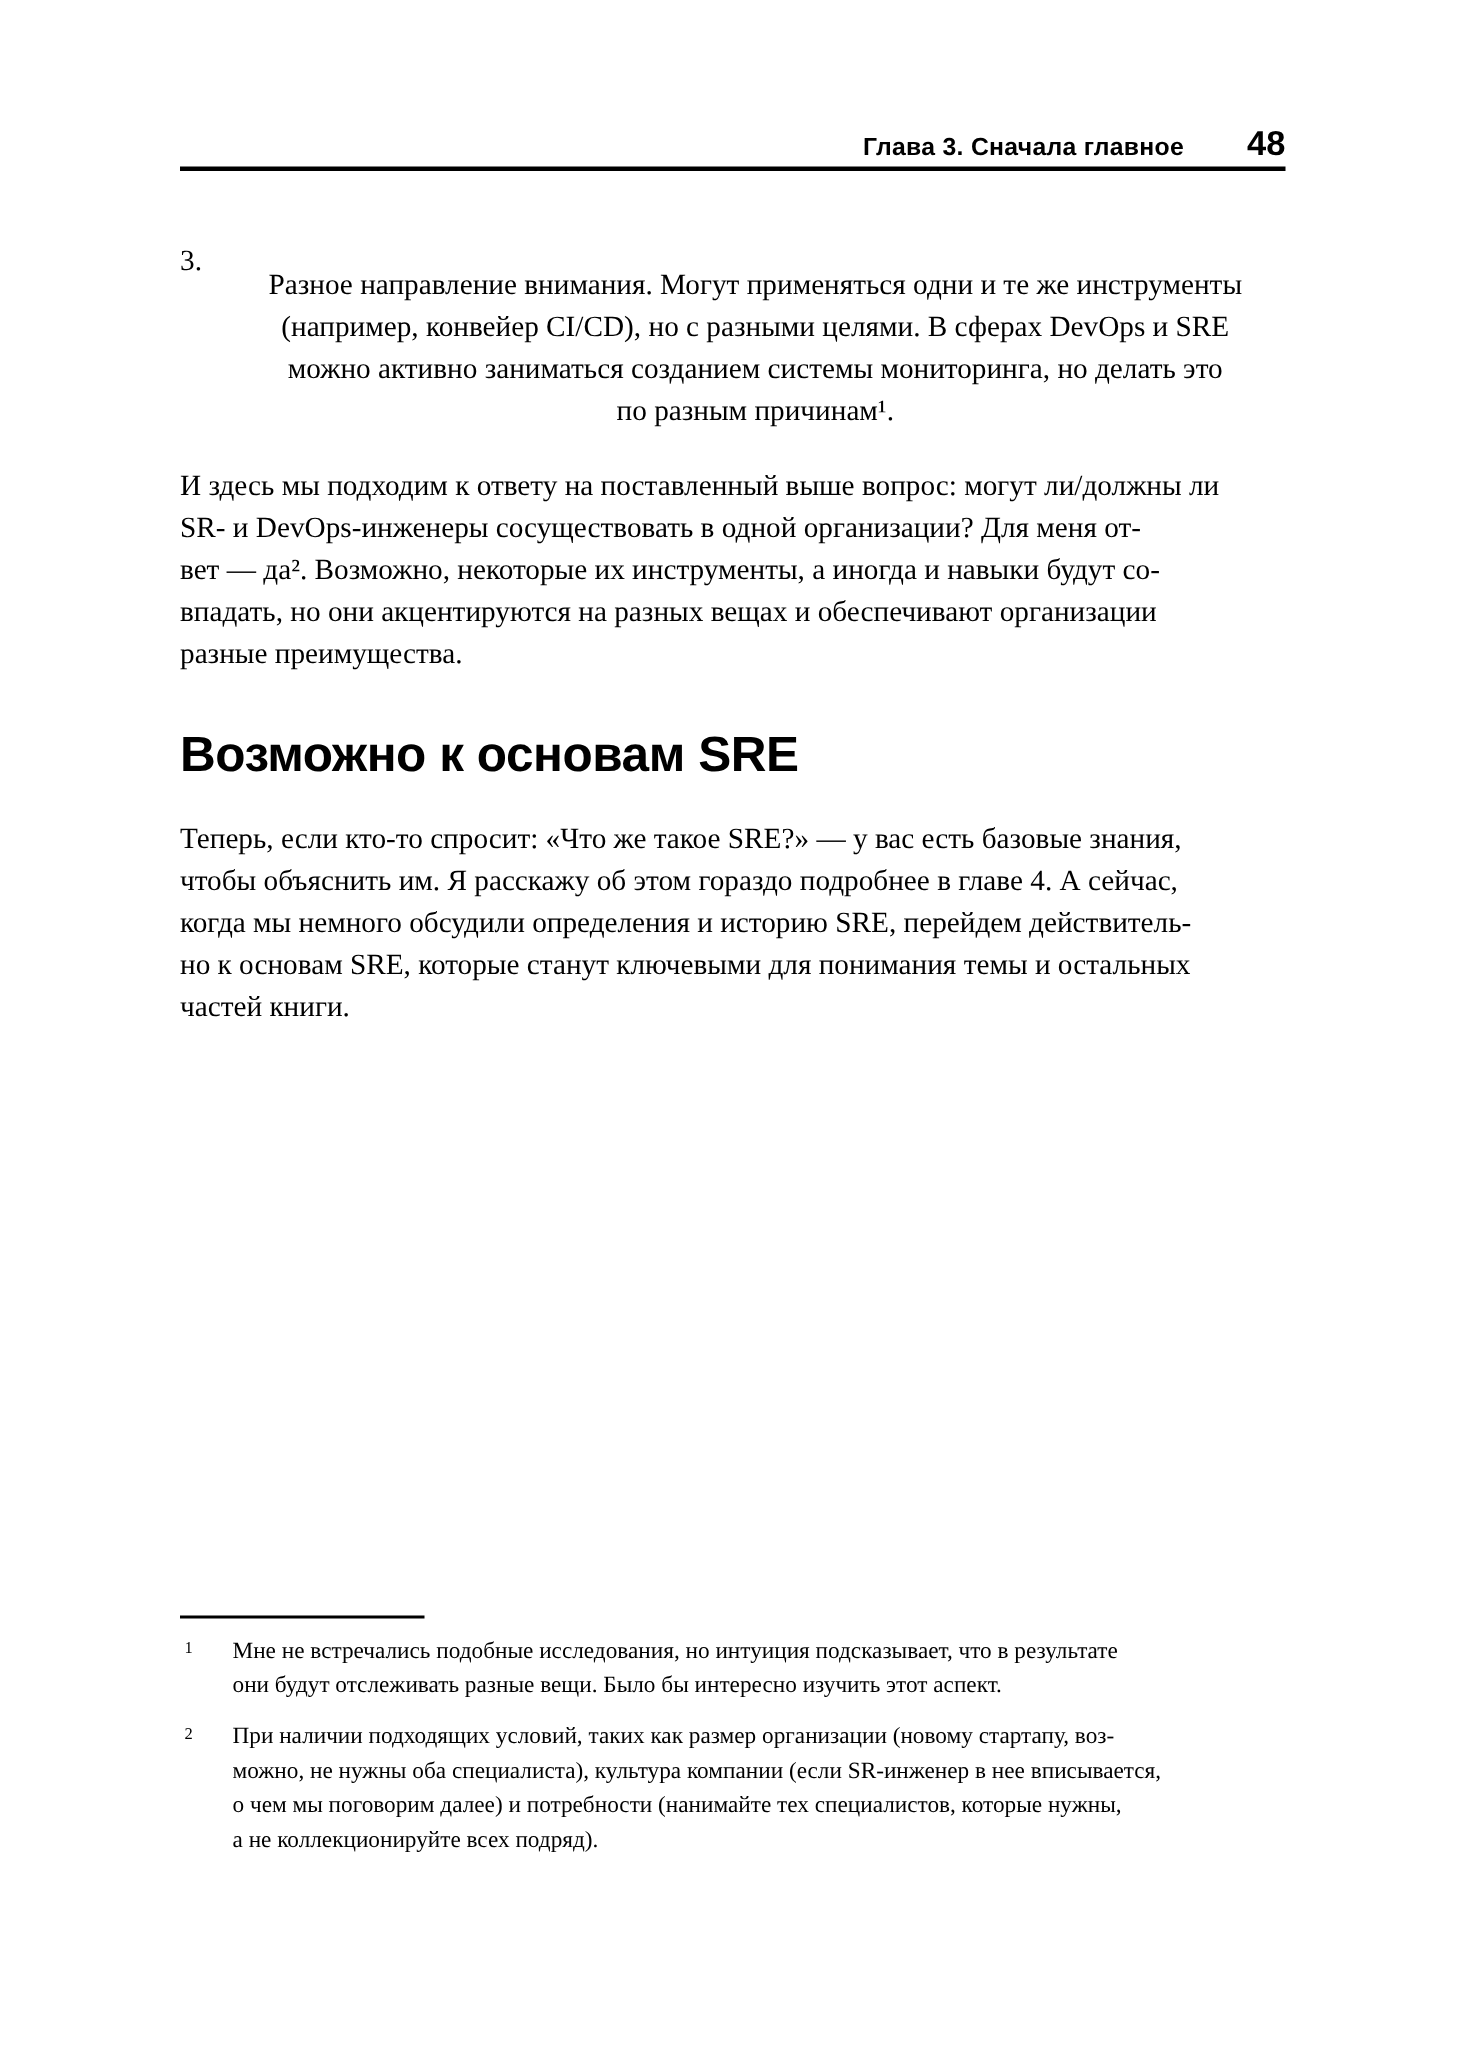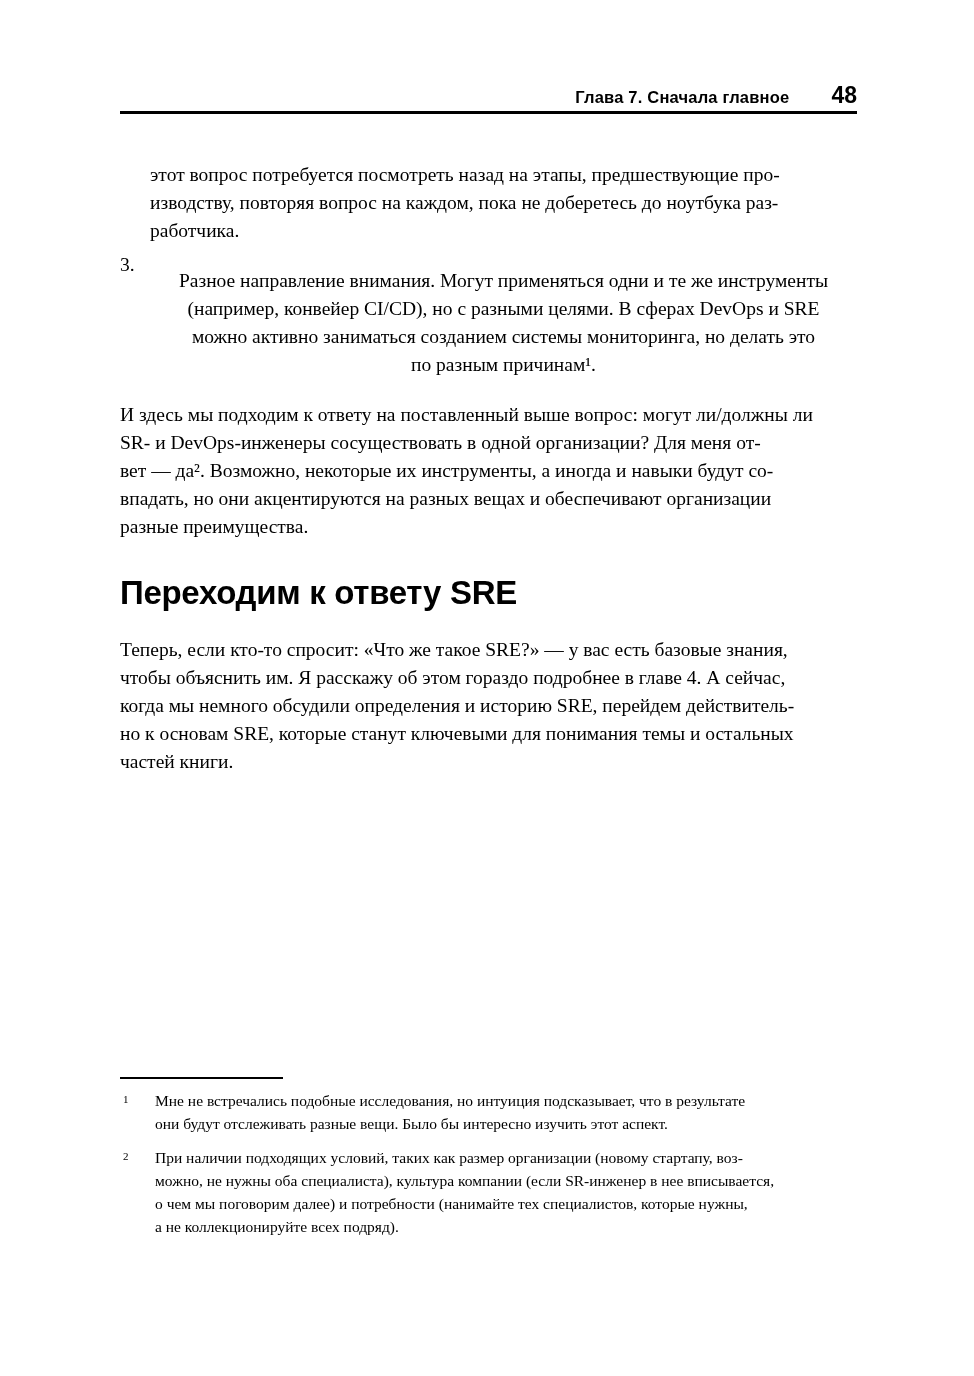--- a/index.html
+++ b/index.html
@@ -109,46 +109,43 @@
     margin: 7px;
     white-space: pre-line;
   }
 </style>
 </head>
 <body>
 
 <div class="page">
 
   <header class="page-header">
-    <span class="chapter-title">Глава 7. Сначала главное</span>
+    <span class="chapter-title">Глава 3. Сначала главное</span>
     <span class="page-number">48</span>
   </header>
   <div class="header-rule"></div>
 
   <main class="content">
 
-    <p class="para indented">этот вопрос потребуется посмотреть назад на этапы, предшествующие про-
-изводству, повторяя вопрос на каждом, пока не доберетесь до ноутбука раз-
-работчика.</p>
 
     <div class="list-item">
       <span class="list-marker">3.</span>
       <p class="para">Разное направление внимания. Могут применяться одни и те же инструменты
 (например, конвейер CI/CD), но с разными целями. В сферах DevOps и SRE
 можно активно заниматься созданием системы мониторинга, но делать это
 по разным причинам¹.</p>
     </div>
 
     <p class="para">И здесь мы подходим к ответу на поставленный выше вопрос: могут ли/должны ли
 SR- и DevOps-инженеры сосуществовать в одной организации? Для меня от-
 вет — да². Возможно, некоторые их инструменты, а иногда и навыки будут со-
 впадать, но они акцентируются на разных вещах и обеспечивают организации
 разные преимущества.</p>
 
-    <h1 class="section-heading">Переходим к ответу SRE</h1>
+    <h1 class="section-heading">Возможно к основам SRE</h1>
 
     <p class="para">Теперь, если кто-то спросит: «Что же такое SRE?» — у вас есть базовые знания,
 чтобы объяснить им. Я расскажу об этом гораздо подробнее в главе 4. А сейчас,
 когда мы немного обсудили определения и историю SRE, перейдем действитель-
 но к основам SRE, которые станут ключевыми для понимания темы и остальных
 частей книги.</p>
 
   </main>
 
   <footer class="footnotes">

